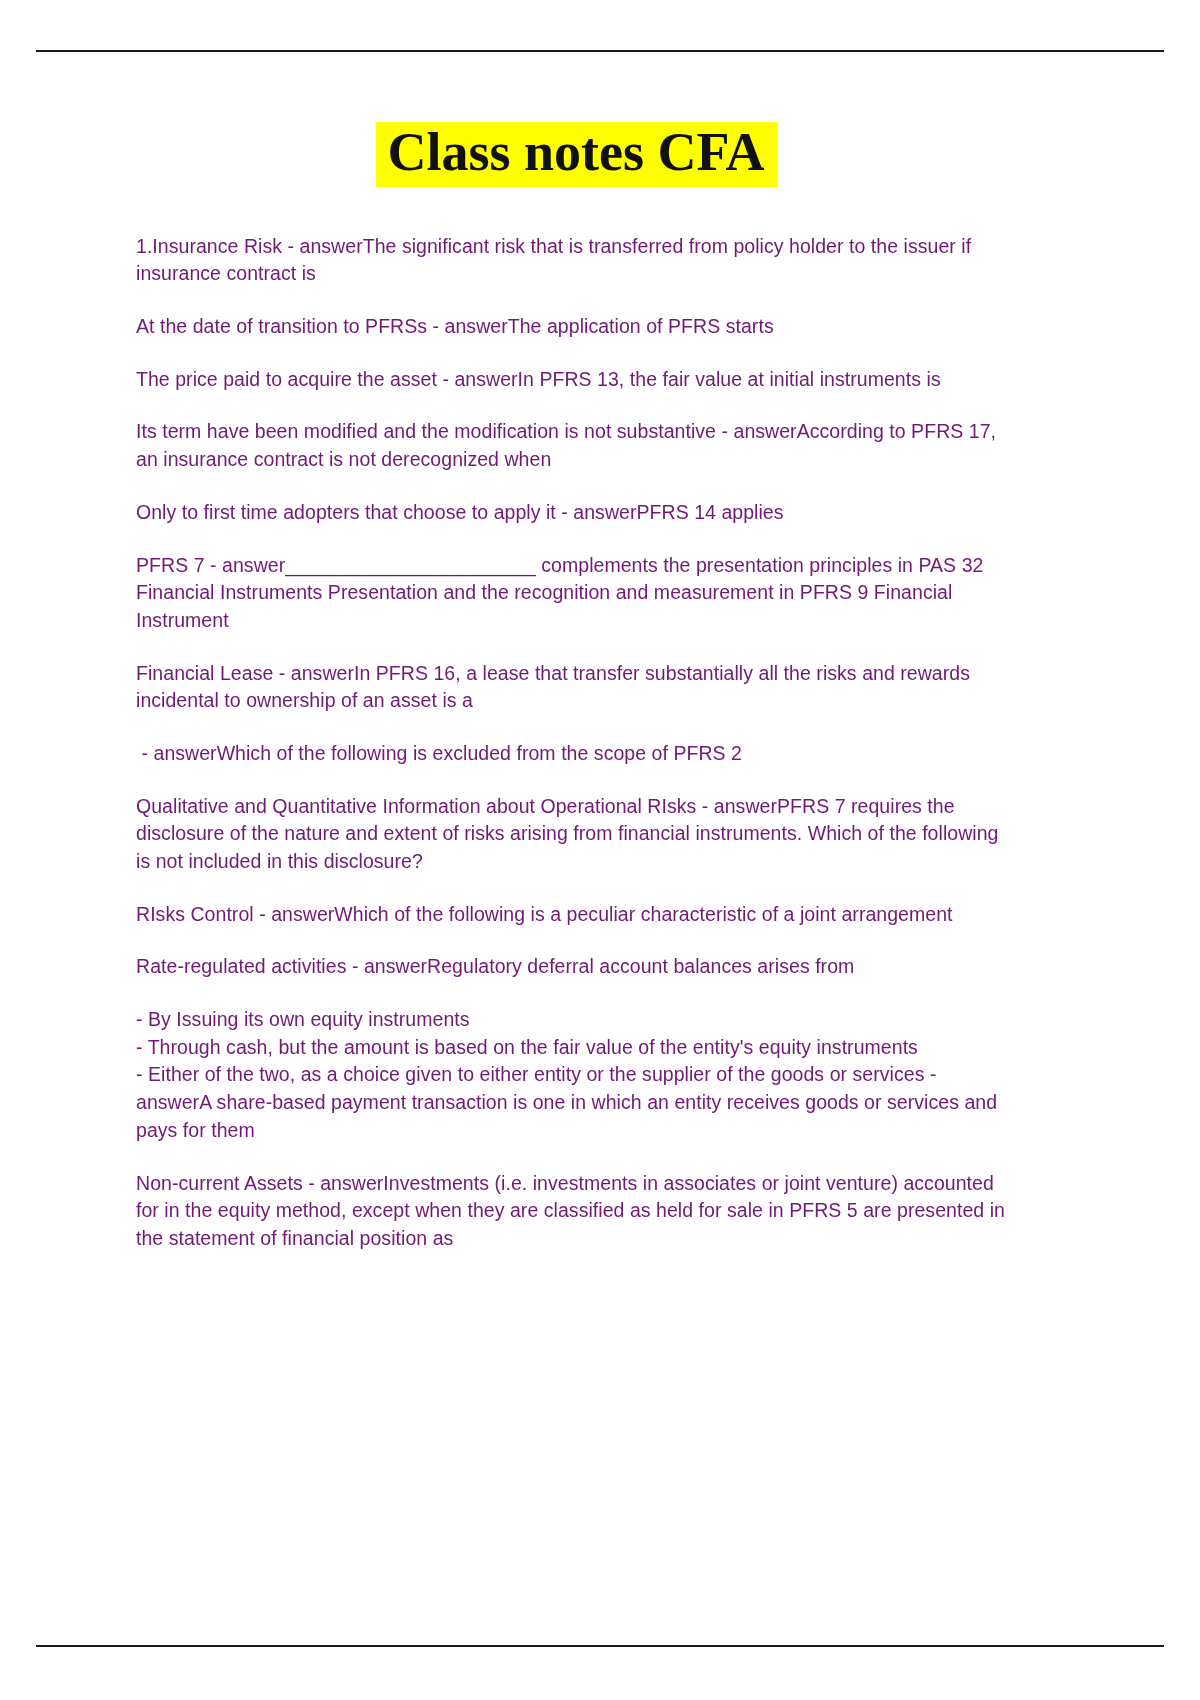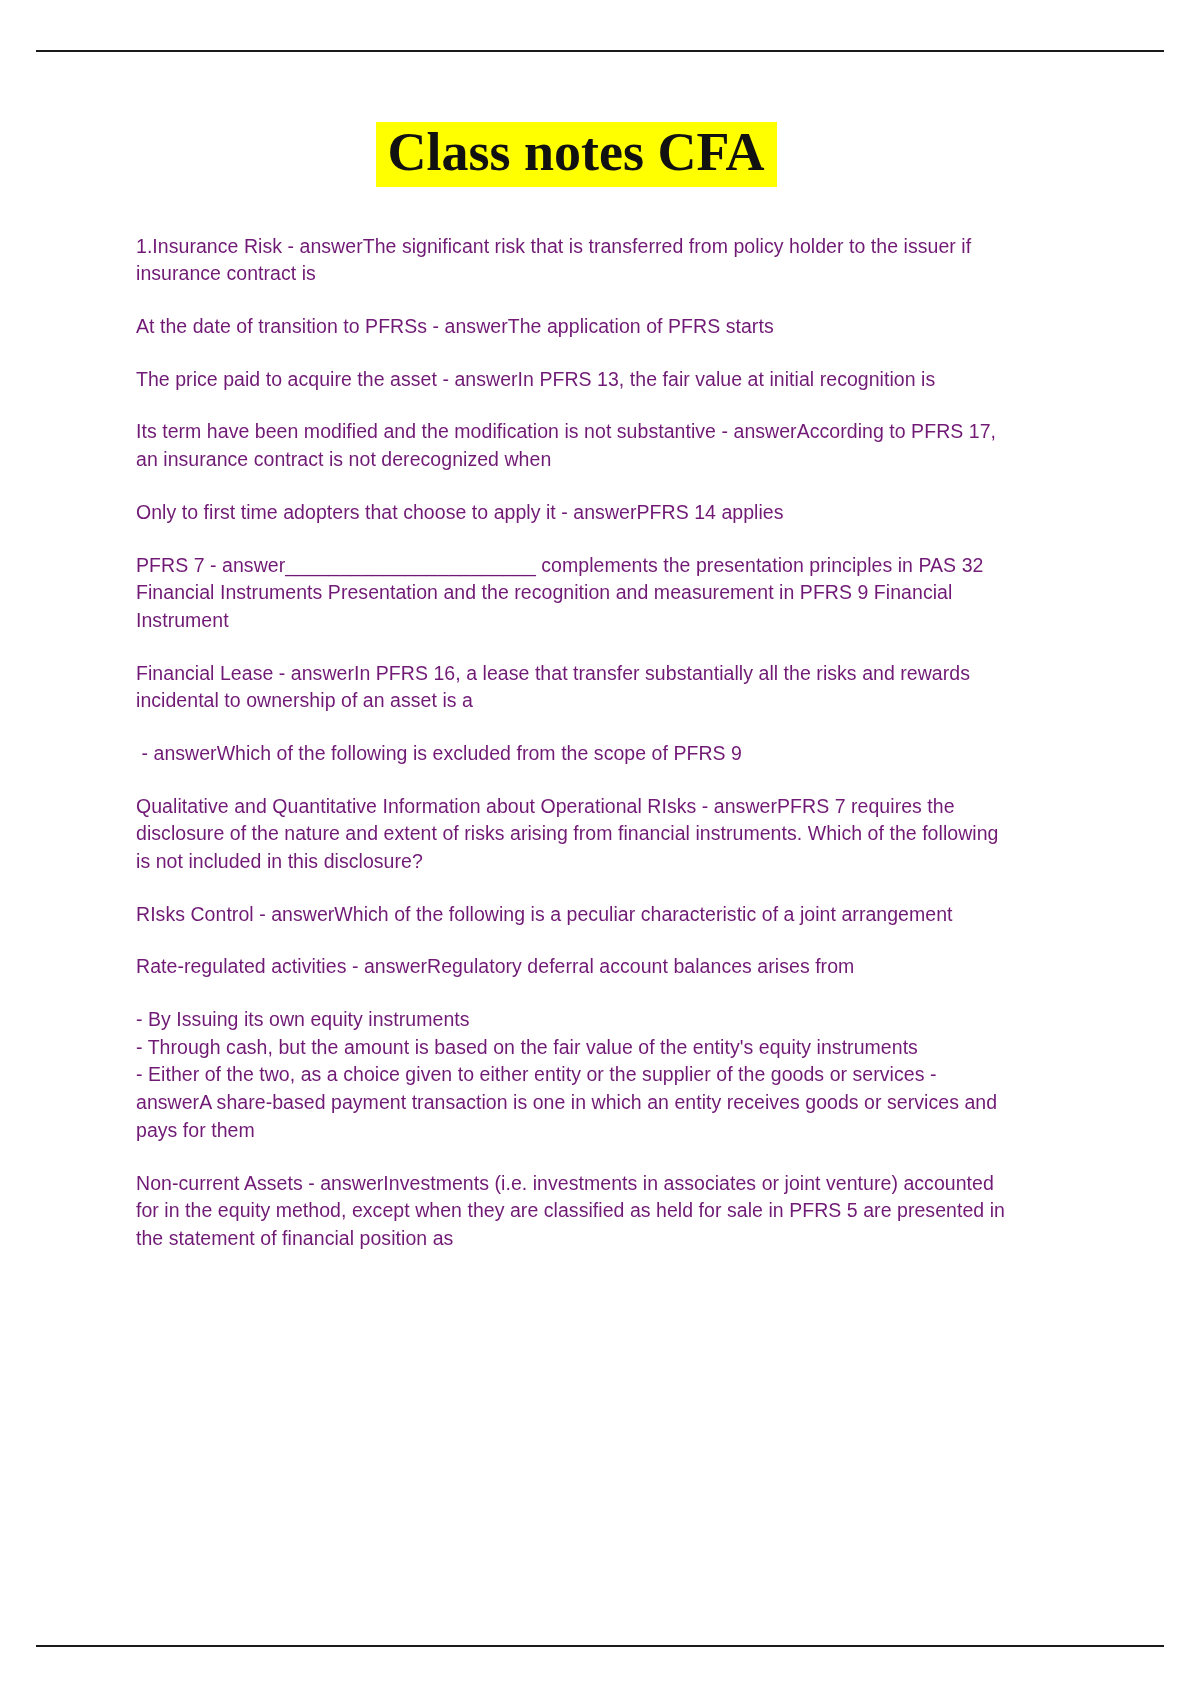--- a/index.html
+++ b/index.html
@@ -71,26 +71,26 @@
 <div class="page">
 
   <div class="rule rule-top"></div>
 
   <div class="content">
 
     <h1 class="doc-title"><span class="hl">Class notes CFA</span></h1>
 
     <p class="body-block">1.Insurance Risk - answerThe significant risk that is transferred from policy holder to the issuer if insurance contract is</p>
     <p class="body-block">At the date of transition to PFRSs - answerThe application of PFRS starts</p>
-    <p class="body-block">The price paid to acquire the asset - answerIn PFRS 13, the fair value at initial recognition is</p>
+    <p class="body-block">The price paid to acquire the asset - answerIn PFRS 13, the fair value at initial instruments is</p>
     <p class="body-block">Its term have been modified and the modification is not substantive - answerAccording to PFRS 17, an insurance contract is not derecognized when</p>
     <p class="body-block">Only to first time adopters that choose to apply it - answerPFRS 14 applies</p>
     <p class="body-block">PFRS 7 - answer_______________________ complements the presentation principles in PAS 32 Financial Instruments Presentation and the recognition and measurement in PFRS 9 Financial Instrument</p>
     <p class="body-block">Financial Lease - answerIn PFRS 16, a lease that transfer substantially all the risks and rewards incidental to ownership of an asset is a</p>
-    <p class="body-block"> - answerWhich of the following is excluded from the scope of PFRS 9</p>
+    <p class="body-block"> - answerWhich of the following is excluded from the scope of PFRS 2</p>
     <p class="body-block">Qualitative and Quantitative Information about Operational RIsks - answerPFRS 7 requires the disclosure of the nature and extent of risks arising from financial instruments. Which of the following is not included in this disclosure?</p>
     <p class="body-block">RIsks Control - answerWhich of the following is a peculiar characteristic of a joint arrangement</p>
     <p class="body-block">Rate-regulated activities - answerRegulatory deferral account balances arises from</p>
     <p class="body-block">- By Issuing its own equity instruments
 - Through cash, but the amount is based on the fair value of the entity's equity instruments
 - Either of the two, as a choice given to either entity or the supplier of the goods or services - answerA share-based payment transaction is one in which an entity receives goods or services and pays for them</p>
     <p class="body-block last">Non-current Assets - answerInvestments (i.e. investments in associates or joint venture) accounted for in the equity method, except when they are classified as held for sale in PFRS 5 are presented in the statement of financial position as</p>
 
   </div>
 

